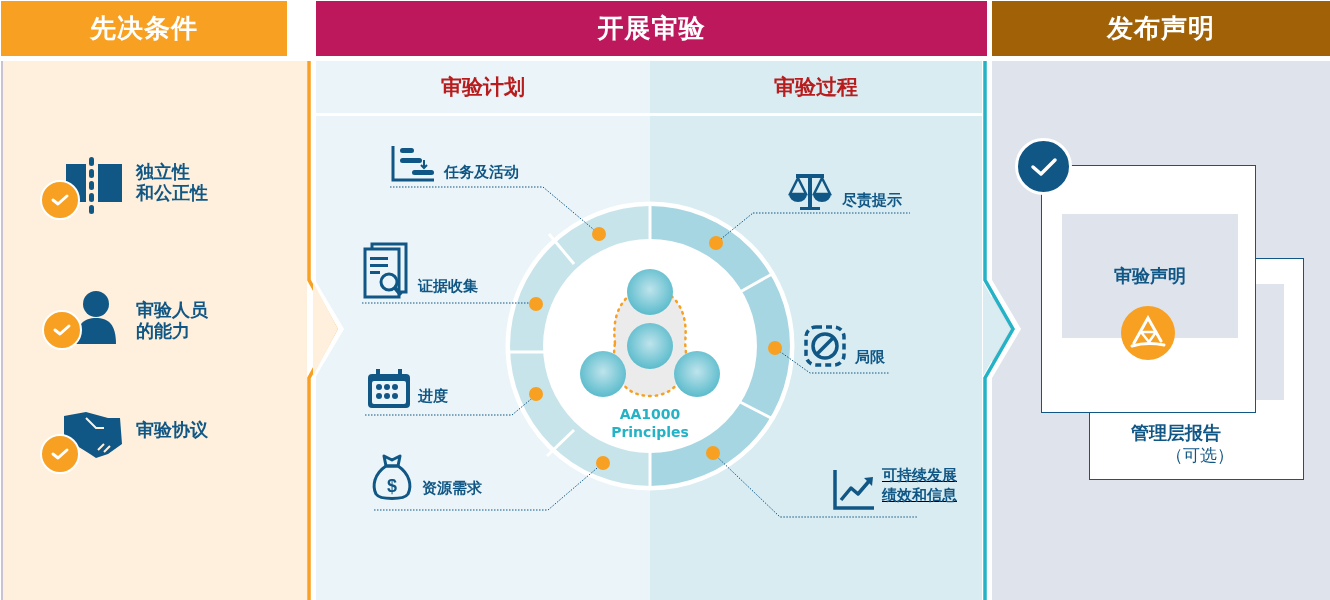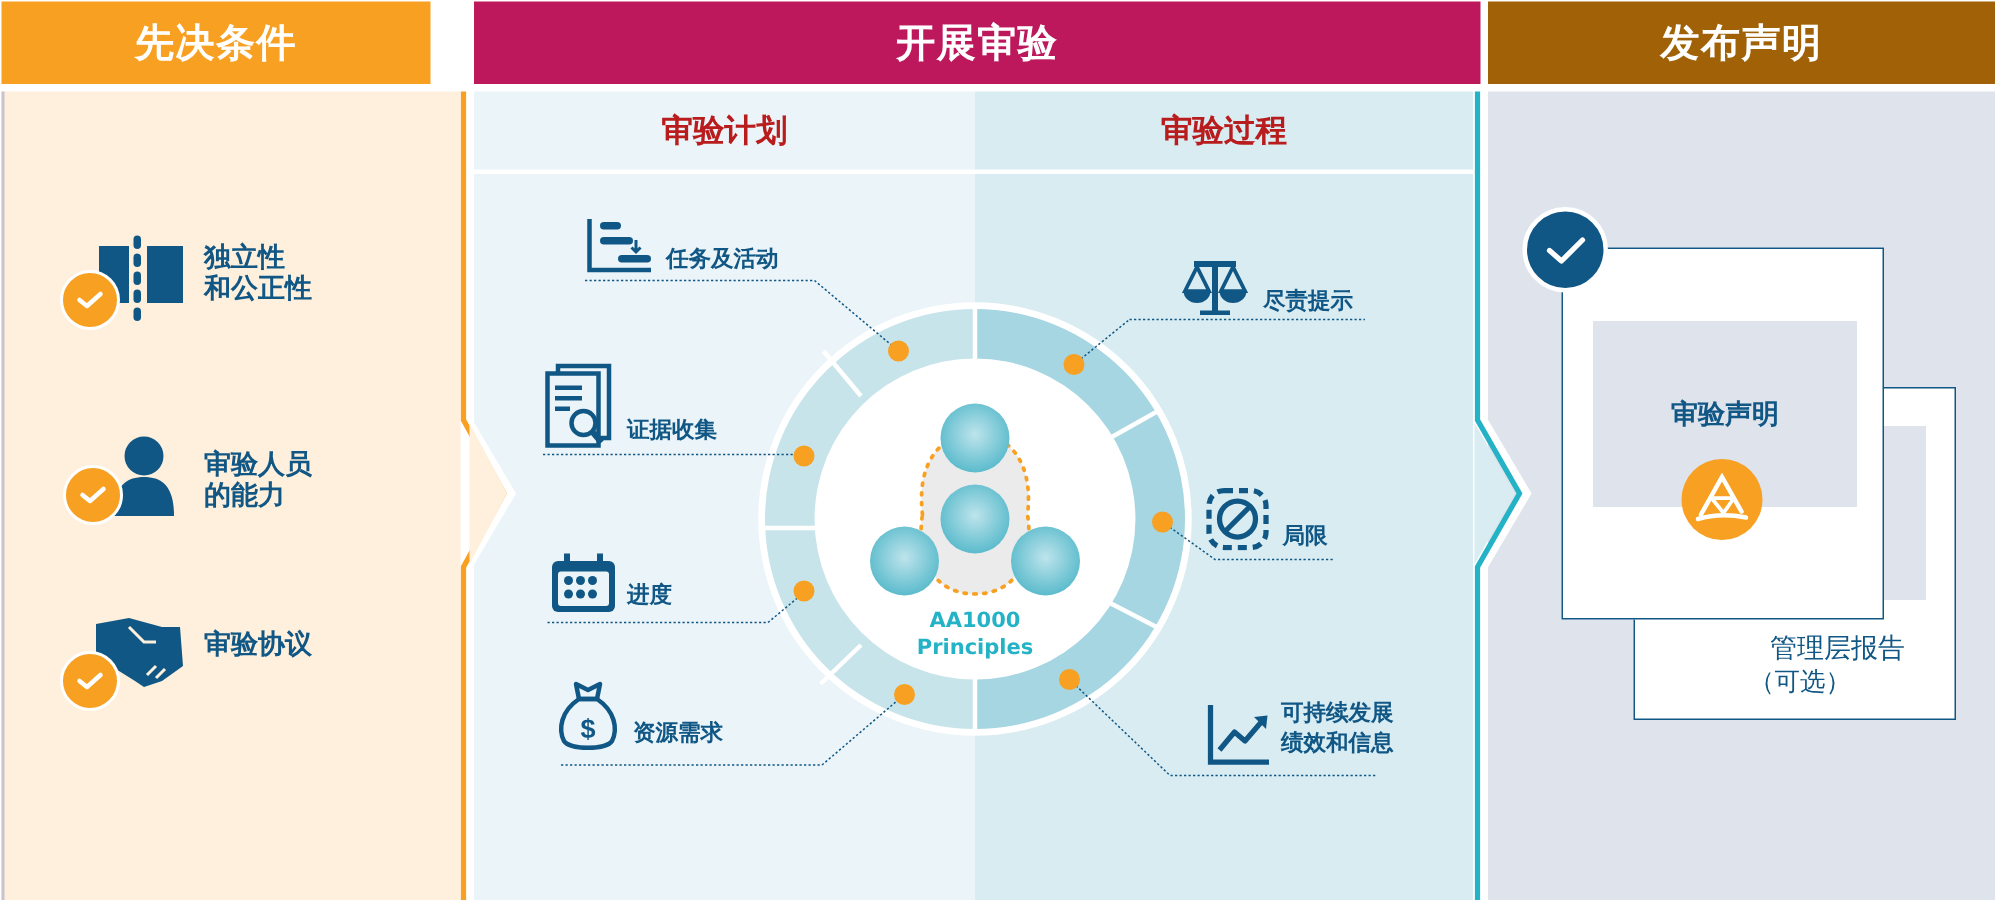--- a/index.html
+++ b/index.html
@@ -41,21 +41,21 @@
 
     .doc-back { position: absolute; left: 1089px; top: 258px; width: 215px; height: 222px; background: #ffffff; border: 1.5px solid #115785; }
     .doc-back-inner { position: absolute; left: 1130px; top: 284px; width: 154px; height: 116px; background: #DFE3EC; }
     .doc-front { position: absolute; left: 1041px; top: 165px; width: 215px; height: 248px; background: #ffffff; border: 1.5px solid #115785; }
     .doc-front-inner { position: absolute; left: 1062px; top: 214px; width: 176px; height: 124px; background: #DFE3EC;
                        display: flex; justify-content: center; padding-top: 50px; color: #115785; font-size: 18px; font-weight: bold; }
     .doc-check { position: absolute; left: 1015px; top: 138px; width: 57px; height: 57px; border-radius: 50%; background: #115785;
                  border: 3px solid #ffffff; display: flex; align-items: center; justify-content: center; }
     .aa-logo { position: absolute; left: 1121px; top: 306px; width: 54px; height: 54px; border-radius: 50%; background: #F7A021;
                display: flex; align-items: center; justify-content: center; }
-    .mgmt-label { position: absolute; left: 1130px; top: 422px; width: 140px; text-align: right; color: #115785; font-size: 18px; font-weight: normal; line-height: 22px; }
+    .mgmt-label { position: absolute; left: 1106px; top: 422px; width: 140px; text-align: center; color: #115785; font-size: 18px; font-weight: bold; line-height: 22px; }
     .mgmt-sub { position: absolute; left: 1130px; top: 444px; width: 140px; text-align: center; color: #115785; font-size: 17px; line-height: 22px; }
   </style>
 </head>
 <body>
 
 <div class="hdr hdr-pre">先决条件</div>
 <div class="hdr hdr-aud">开展审验</div>
 <div class="hdr hdr-pub">发布声明</div>
 
 <div class="col col-pre"></div>
@@ -266,21 +266,21 @@
 
 <div class="node" style="left:803px;top:325px;">
   <svg width="44" height="42" viewBox="0 0 44 42">
     <rect x="3" y="2" width="38" height="38" rx="10" fill="none" stroke="#115785" stroke-width="3.5" stroke-dasharray="6,4"></rect>
     <circle cx="22" cy="21" r="12" fill="none" stroke="#115785" stroke-width="3.5"></circle>
     <line x1="14" y1="29" x2="30" y2="13" stroke="#115785" stroke-width="3.5"></line>
   </svg>
   <div class="node-label" style="margin-left:8px;margin-top:22px;">局限</div>
 </div>
 
-<div class="node" style="left:804px;top:468px;">
+<div class="node" style="left:832px;top:468px;text-decoration:underline;">
   <svg width="44" height="42" viewBox="0 0 44 42">
     <path d="M3,2 L3,40 L42,40" fill="none" stroke="#115785" stroke-width="3.5"></path>
     <polyline points="9,32 19,20 26,26 38,12" fill="none" stroke="#115785" stroke-width="3.5" stroke-linejoin="round"></polyline>
     <polygon points="32,10 41,9 40,18" fill="#115785"></polygon>
   </svg>
   <div class="node-label" style="margin-left:6px;margin-top:-8px;">
     <div>可持续发展</div>
     <div>绩效和信息</div>
   </div>
 </div>

